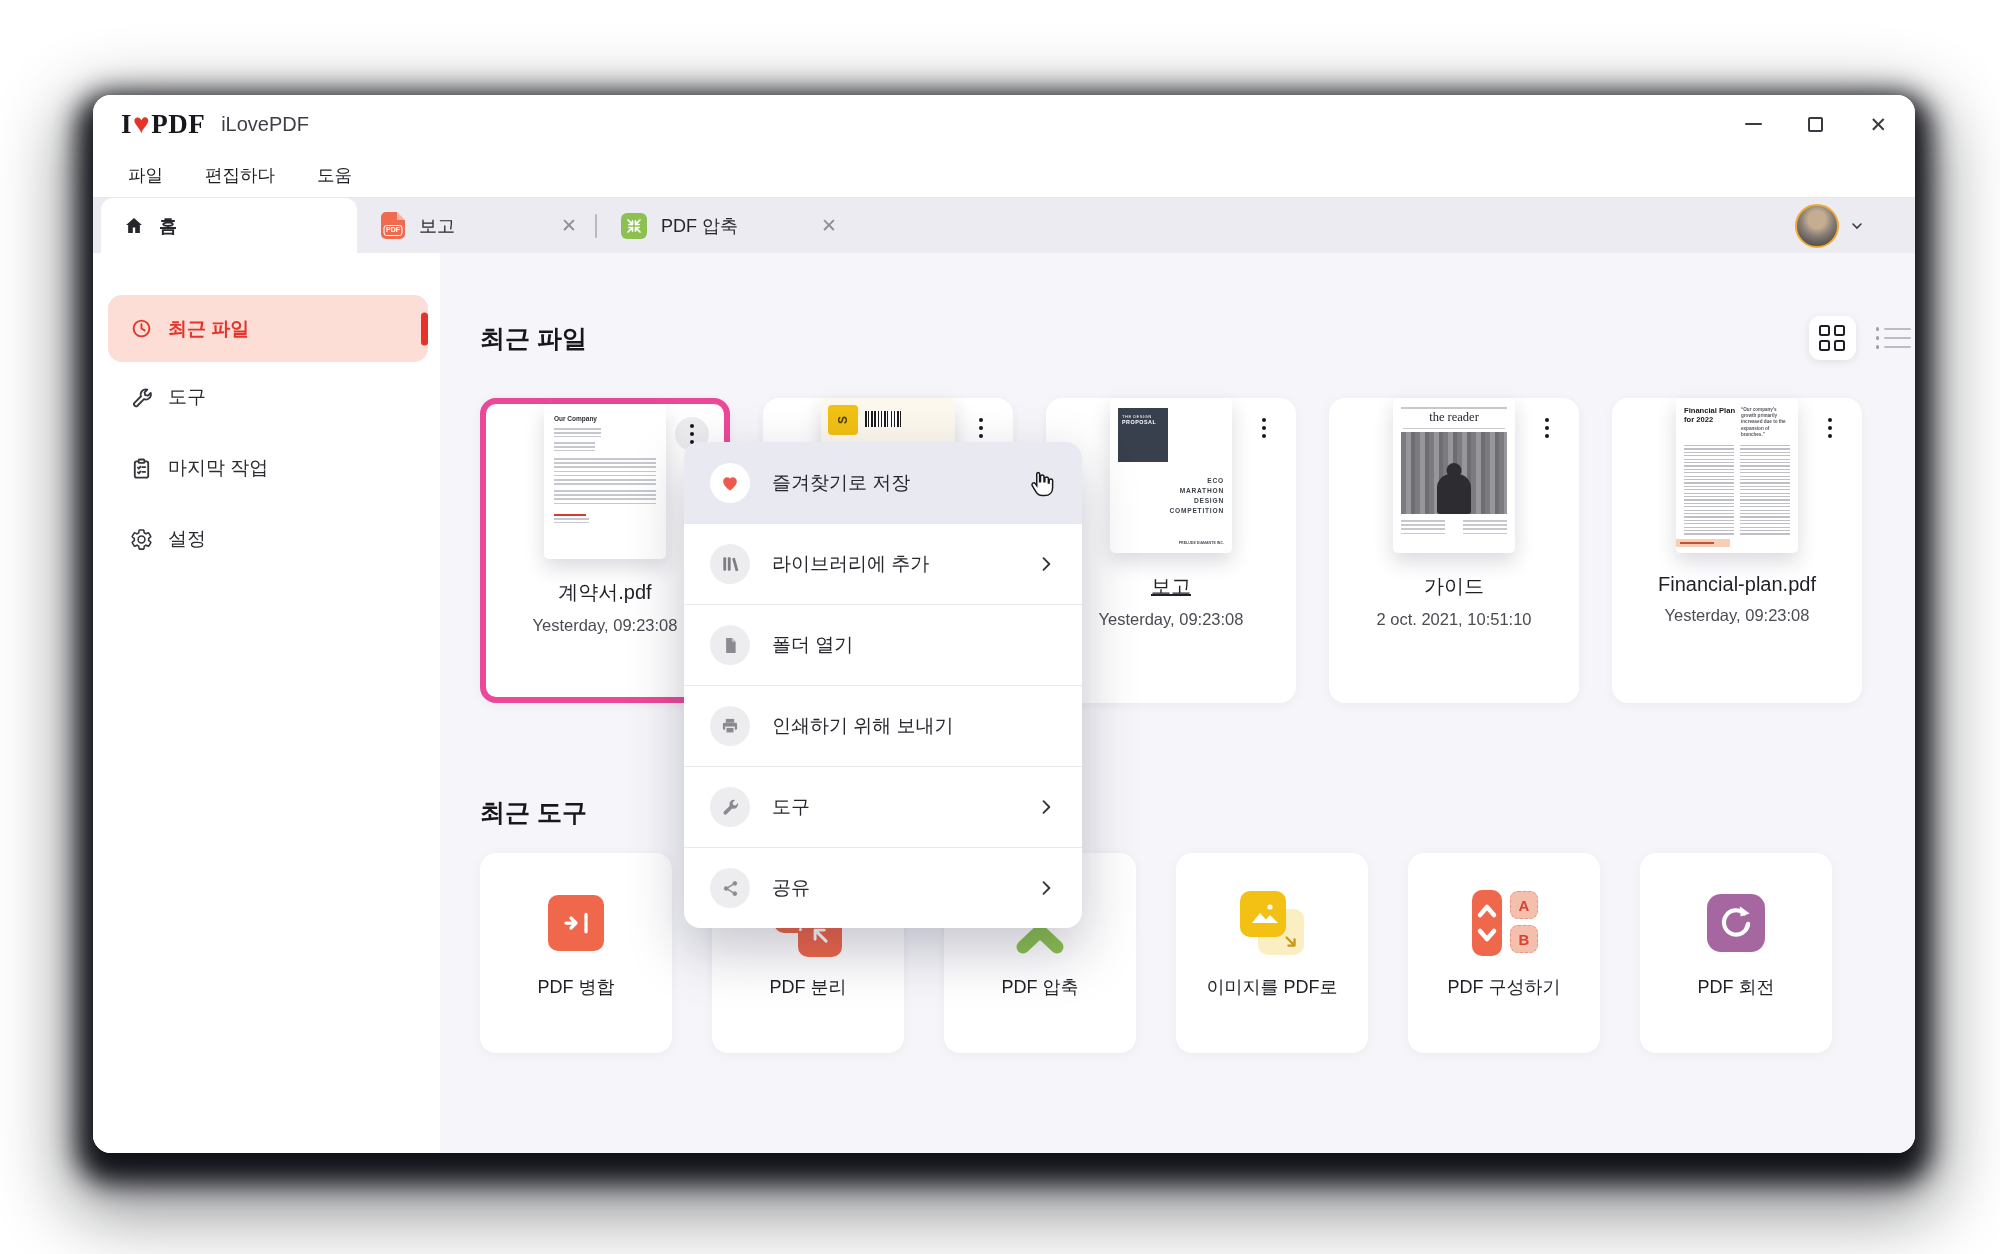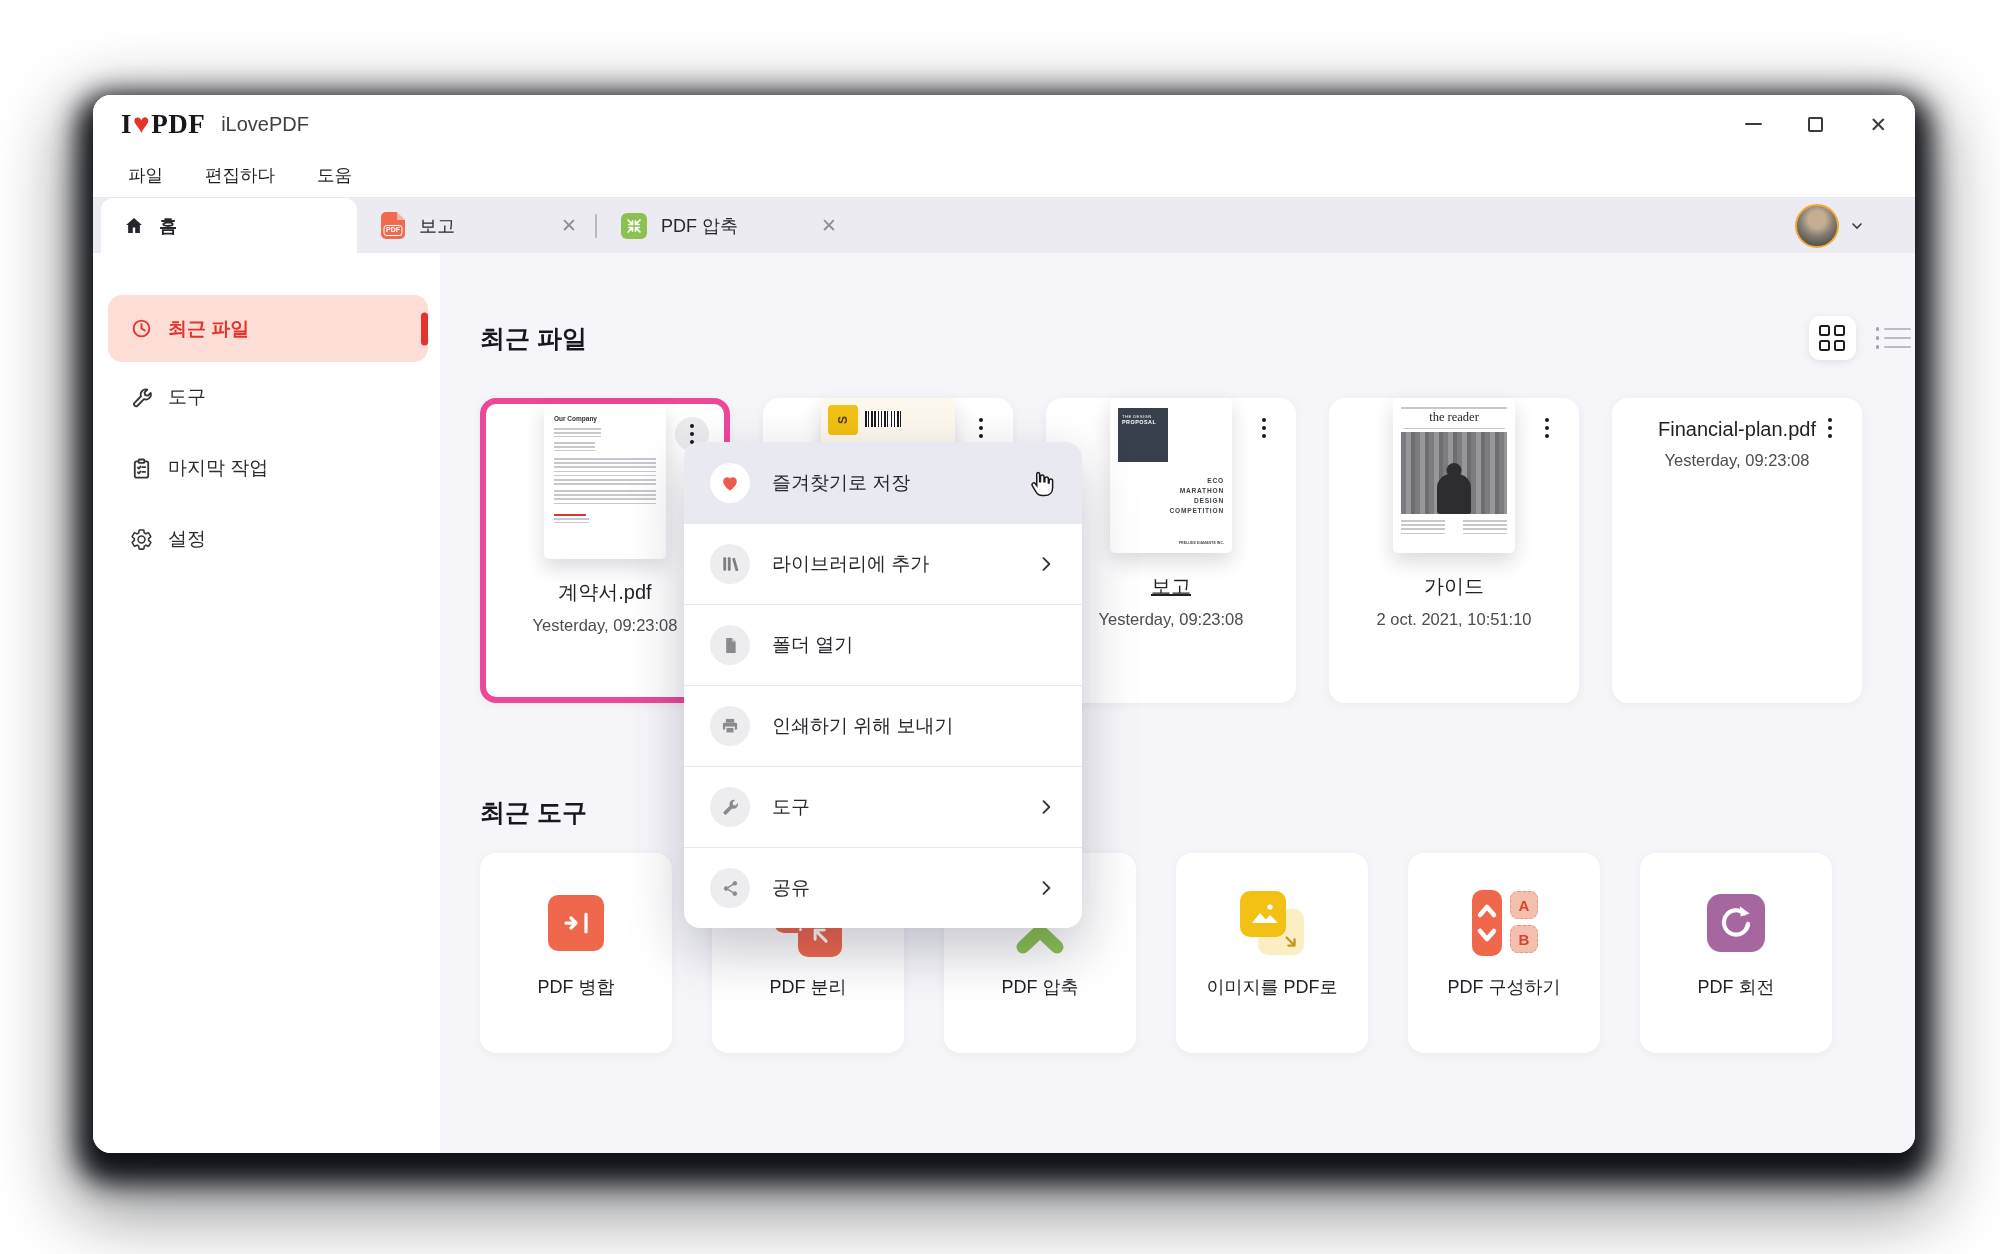--- a/index.html
+++ b/index.html
@@ -347,20 +347,33 @@
           <div class="file-name">가이드</div>
           <div class="file-date">2 oct. 2021, 10:51:10</div>
         </div>
 
         <div class="file-card">
           <div class="dots">
               <i></i>
               <i></i>
               <i></i>
             </div>
+          <div class="thumb t-fin">
+            <div class="top">
+              <div class="fh">Financial Plan for 2022</div>
+              <div class="fq">“Our company's growth primarily increased due to the expansion of branches.”</div>
+            </div>
+            <div class="cols">
+              <div class="lines"></div>
+              <div class="lines"></div>
+            </div>
+            <div class="peach">
+                <i></i>
+              </div>
+          </div>
           <div class="file-name">Financial-plan.pdf</div>
           <div class="file-date">Yesterday, 09:23:08</div>
         </div>
       </div>
 
       <div class="h-title tools-head">최근 도구</div>
 
       <div class="tools-row">
 
         <div class="tool-card">

